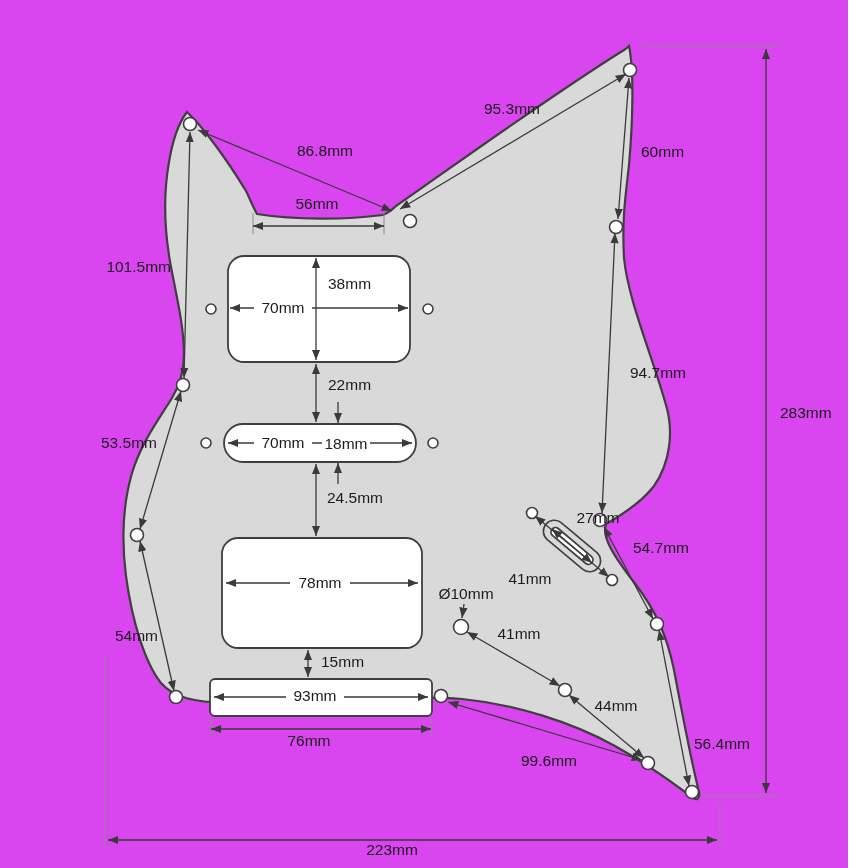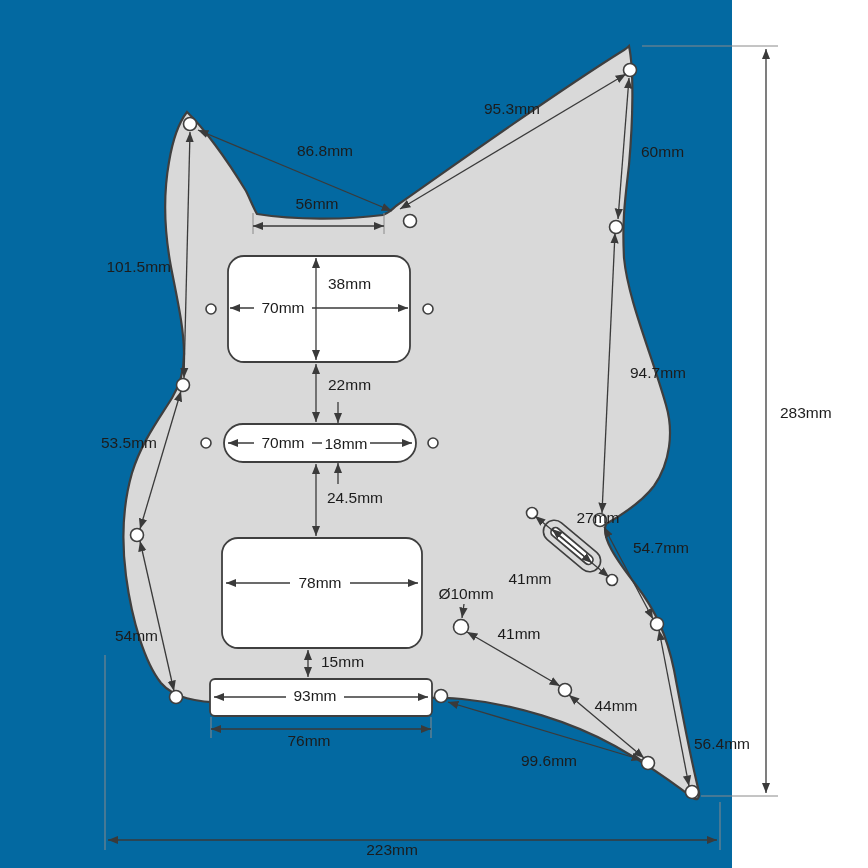--- a/index.html
+++ b/index.html
@@ -1,16 +1,16 @@
 <!DOCTYPE html>
 <html><head>
 <meta charset="utf-8">
 <style>
   html, body { margin: 0; padding: 0; background: #ffffff; }
-  #canvas { width: 732px; height: 868px; position: relative; background: #0369a1; }
+  #canvas { width: 848px; height: 868px; position: relative; background: #d946ef; }
   svg { display: block; }
   .lbl {
     font-family: "Liberation Sans", sans-serif;
     font-size: 15.5px;
     fill: #1c1c1c;
   }
   .outline { fill: #d9d9d9; stroke: #3f3f3f; stroke-width: 2.2; }
   .cutout  { fill: #ffffff; stroke: #3f3f3f; stroke-width: 1.8; }
   .slot-outer { fill: none; stroke: #3f3f3f; stroke-width: 1.6; }
   .hole   { fill: #ffffff; stroke: #3f3f3f; stroke-width: 1.6; }

